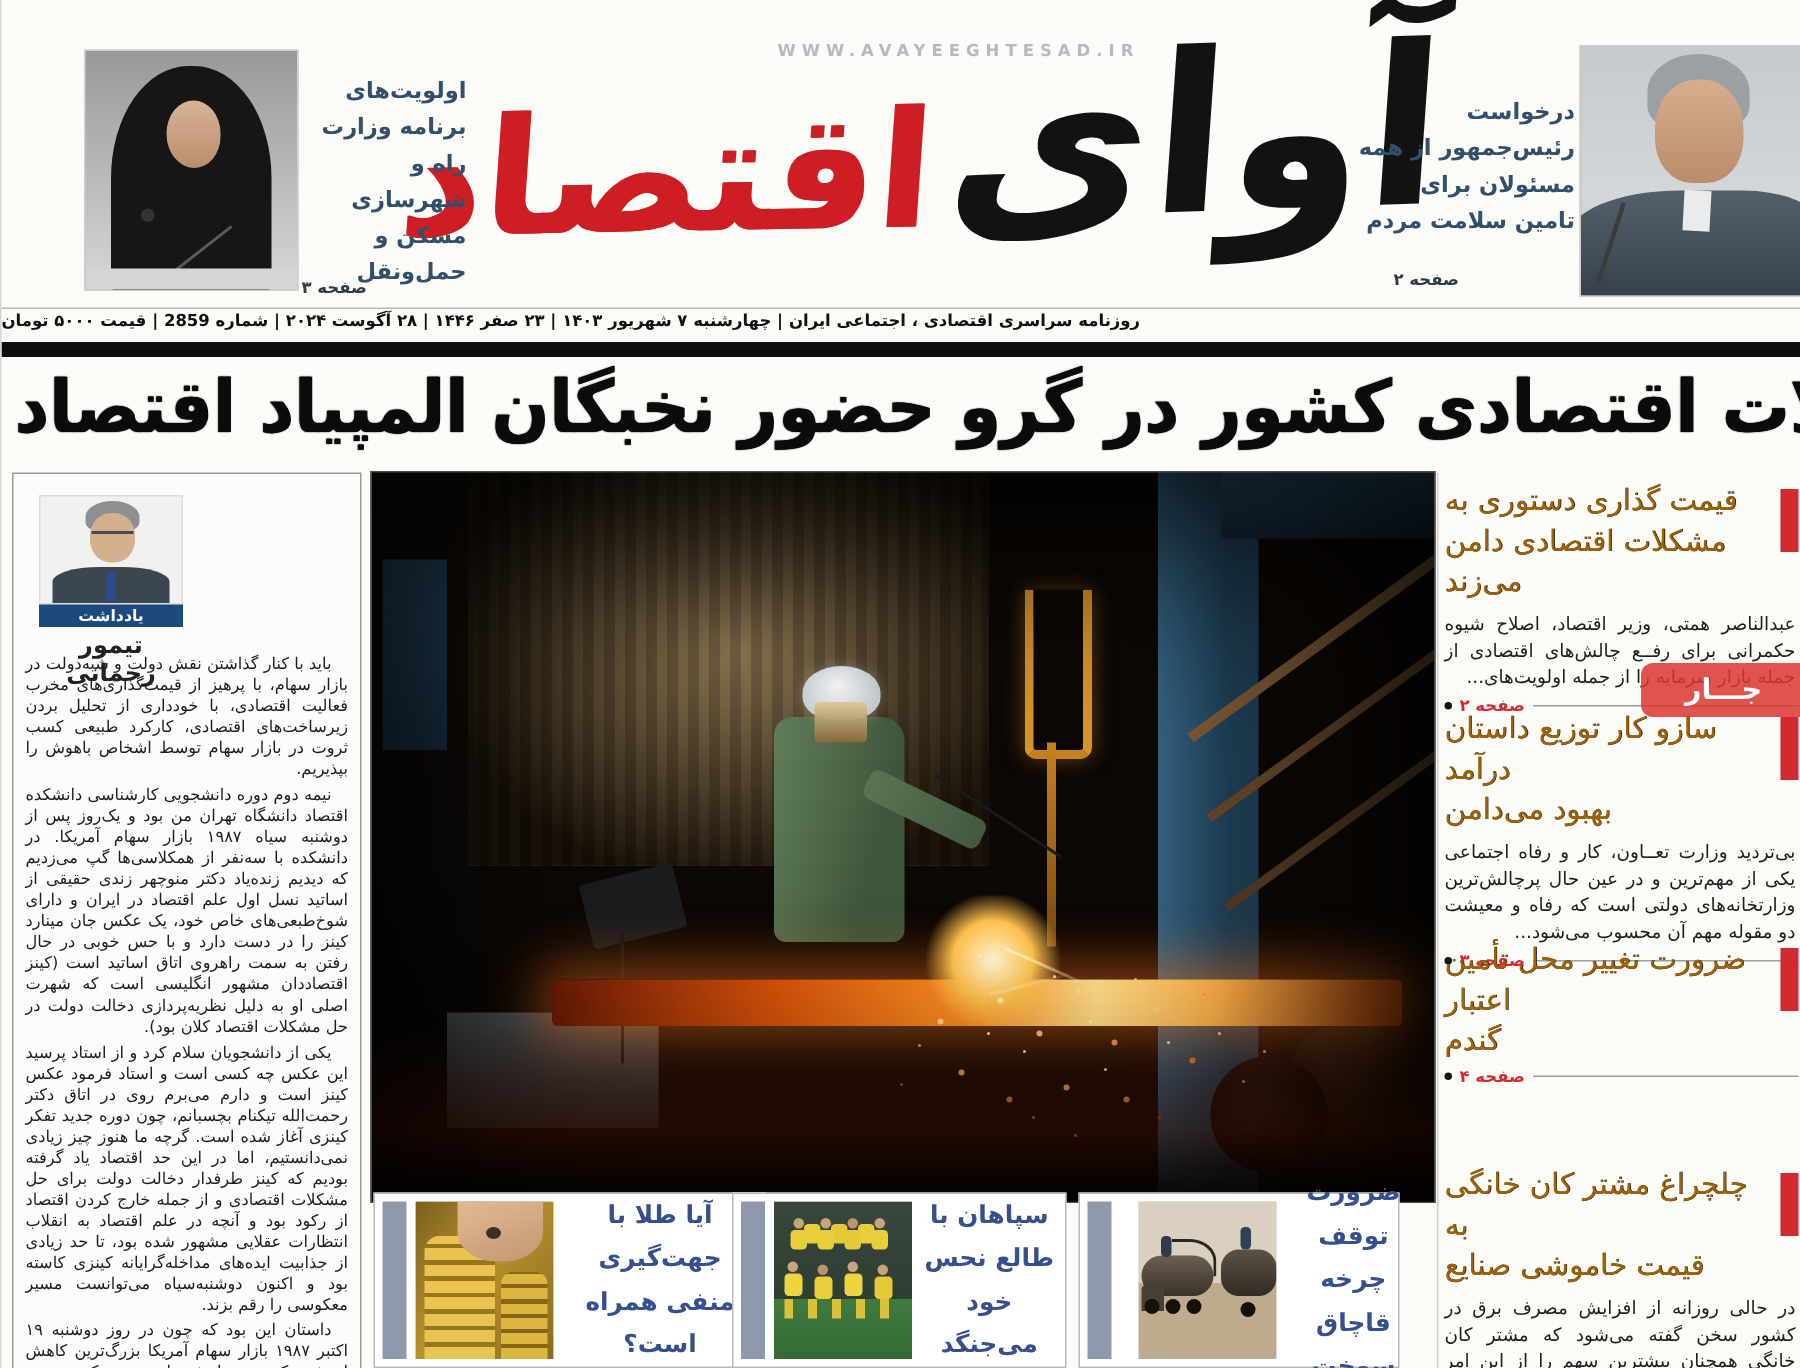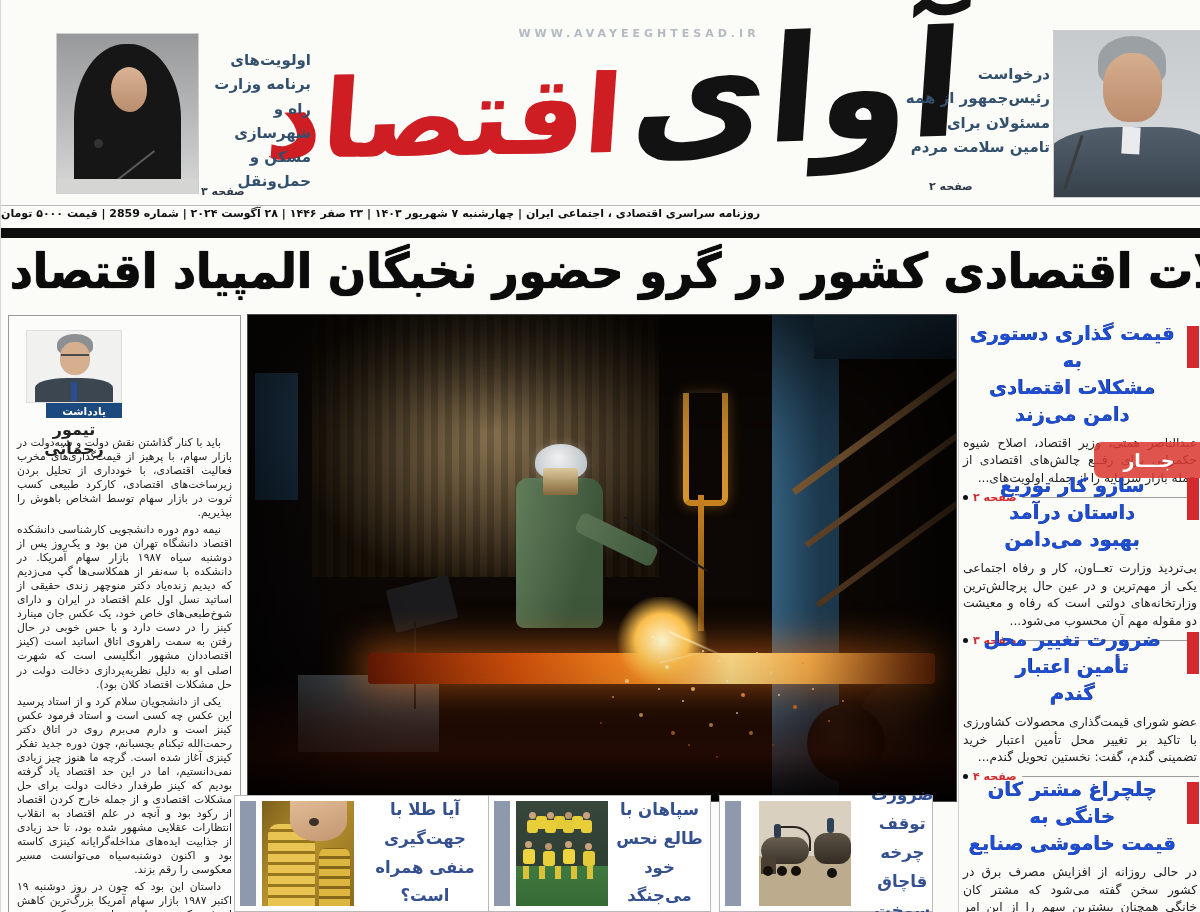--- a/index.html
+++ b/index.html
@@ -53,21 +53,21 @@
                  text-shadow:0.8px 0 0 #0b0b0b,0 0 1px #0b0b0b;transform:scaleY(1.08);}
 
   
   .opinion-box{top:315px;left:7px;width:231px;height:597px;border:1px solid #9a9a9a;background:#fcfcfa;overflow:hidden;}
   .op-photo{position:absolute;top:14px;right:118px;width:94px;height:71px;border:1px solid #ddd;overflow:hidden;background:#f1f1ef;}
   .a-hair{position:absolute;top:4%;left:32%;width:38%;height:30%;background:#8d9093;border-radius:50% 50% 34% 34%;}
   .a-face{position:absolute;top:16%;left:35%;width:32%;height:46%;background:#d6af8f;border-radius:46%;}
   .a-glasses{position:absolute;top:32%;left:36%;width:30%;height:9%;border-top:2px solid #4a4a4a;}
   .a-suit{position:absolute;bottom:0;left:8%;width:84%;height:34%;background:#3c4651;border-radius:40% 40% 0 0;}
   .a-tie{position:absolute;bottom:2%;left:47%;width:6%;height:26%;background:#2a4d8f;}
-  .op-label{position:absolute;top:87px;right:118px;width:76px;height:15px;background:#1c4a7e;color:#fff;
+  .op-label{position:absolute;top:87px;right:118px;width:96px;height:15px;background:#1c4a7e;color:#fff;
             font-size:10.5px;font-weight:bold;display:flex;align-items:center;justify-content:center;margin-left:25px;}
   .op-author{position:absolute;top:104px;right:118px;width:96px;text-align:center;font-size:16px;color:#222;font-weight:bold;}
   .op-title{position:absolute;top:58px;right:8px;width:104px;text-align:center;font-size:13.5px;font-weight:bold;
             color:#2d4a68;line-height:1.6;}
   .op-body{position:absolute;top:120px;right:8px;left:8px;bottom:0;font-size:10.8px;line-height:1.3;color:#1d1d1d;
            text-align:justify;}
   .op-body p{margin:0 0 3px;text-indent:11px;}
 
   
   .main-photo{top:314px;left:246px;width:708px;height:486px;border:1px solid #4a4a4a;overflow:hidden;background:#0d0805;}
@@ -110,36 +110,36 @@
   .mp-streak1{position:absolute;left:59%;top:68%;width:70px;height:2px;background:linear-gradient(90deg,#fff1bc,rgba(255,150,40,0));transform:rotate(24deg);}
   .mp-streak2{position:absolute;left:58%;top:70%;width:56px;height:2px;background:linear-gradient(90deg,#ffd98e,rgba(255,150,40,0));transform:rotate(-14deg);}
   .mp-floor{position:absolute;left:0;bottom:0;width:100%;height:24%;background:linear-gradient(180deg,rgba(0,0,0,0),rgba(120,32,6,.42) 60%,rgba(10,4,2,.8));}
   .mp-vignette{position:absolute;inset:0;box-shadow:inset 0 0 130px 48px rgba(0,0,0,.82);}
 
   
   .col-sep{top:315px;left:957px;width:1px;height:597px;background:#cfcfcf;}
   .right-col{top:315px;left:962px;width:236px;height:597px;}
   .news-item{position:absolute;right:0;left:0;}
   .ni-1{top:6px;}.ni-2{top:158px;}.ni-3{top:312px;}.ni-4{top:462px;}
-  .ni-head{position:relative;padding-right:18px;font-size:19.5px;font-weight:bold;color:#1d4ed8;line-height:1.38;
-           text-align:center;letter-spacing:-0.3px;text-shadow:0.4px 0 0 #101010;}
+  .ni-head{position:relative;padding-right:18px;font-size:19.5px;font-weight:normal;color:#a16207;line-height:1.38;
+           text-align:left;letter-spacing:-0.3px;text-shadow:0.4px 0 0 #101010;}
   .red-bullet{position:absolute;right:0;top:5px;width:12px;height:42px;background:#d22a2e;}
   .ni-body{margin-top:6px;padding-right:2px;font-size:12.3px;line-height:1.45;color:#1e1e1e;text-align:justify;}
   .ni-foot{margin-top:3px;display:flex;align-items:center;gap:5px;}
   .ni-dot{width:5px;height:5px;border-radius:50%;background:#111;flex:0 0 auto;}
   .ni-page{font-size:11px;font-weight:bold;color:#d22a2e;flex:0 0 auto;}
   .ni-line{flex:1;height:1px;background:#9d9d9d;}
 
   
   .watermark{top:442px;left:1093px;width:110px;height:36px;background:rgba(219,56,50,.86);border-radius:8px 0 0 8px;
              display:flex;align-items:center;justify-content:center;color:#fff;font-weight:bold;font-size:19px;letter-spacing:6px;}
 
   
   .teaser{position:absolute;top:795px;height:117px;border:1px solid #b9b9b9;background:#fff;display:flex;direction:ltr;padding:5px;box-sizing:border-box;gap:6px;}
-  .tz-1{left:233px;width:262px;}
+  .tz-1{left:248px;width:262px;}
   .tz-2{left:487px;width:223px;}
   .tz-3{left:718px;width:214px;gap:18px;}
   .tz-bar{width:16px;background:#8f99ad;flex:0 0 auto;}
   .tz-photo{width:92px;flex:0 0 auto;position:relative;overflow:hidden;background:#ccc;}
   .tz-text{flex:1;direction:rtl;display:flex;align-items:center;justify-content:center;text-align:center;
            color:#35508f;font-weight:bold;font-size:16.5px;line-height:1.75;padding:0 2px;}
 
   .g-bg{position:absolute;inset:0;background:linear-gradient(125deg,#7c5f1c,#b8922e 45%,#8a6a20);}
   .g-stack{position:absolute;left:6%;bottom:0;width:52%;height:78%;border-radius:10px 10px 0 0;
            background:repeating-linear-gradient(0deg,#e9c452 0 8px,#97761d 8px 11px);}
@@ -293,21 +293,20 @@
         <span class="ni-line"></span>
       </div>
     </div>
 
     <div class="news-item ni-3">
       <div class="ni-head">
         <span class="red-bullet"></span>
         <span style="display:block">ضرورت تغییر محل تأمین اعتبار</span>
         <span style="display:block">گندم</span>
       </div>
-      <div class="ni-body">عضو شورای قیمت‌گذاری محصولات کشاورزی با تاکید بر تغییر محل تأمین اعتبار خرید تضمینی گندم، گفت: نخستین تحویل گندم...</div>
       <div class="ni-foot" dir="ltr">
         <span class="ni-dot"></span>
         <span class="ni-page">صفحه ۴</span>
         <span class="ni-line"></span>
       </div>
     </div>
 
     <div class="news-item ni-4">
       <div class="ni-head">
         <span class="red-bullet"></span>

